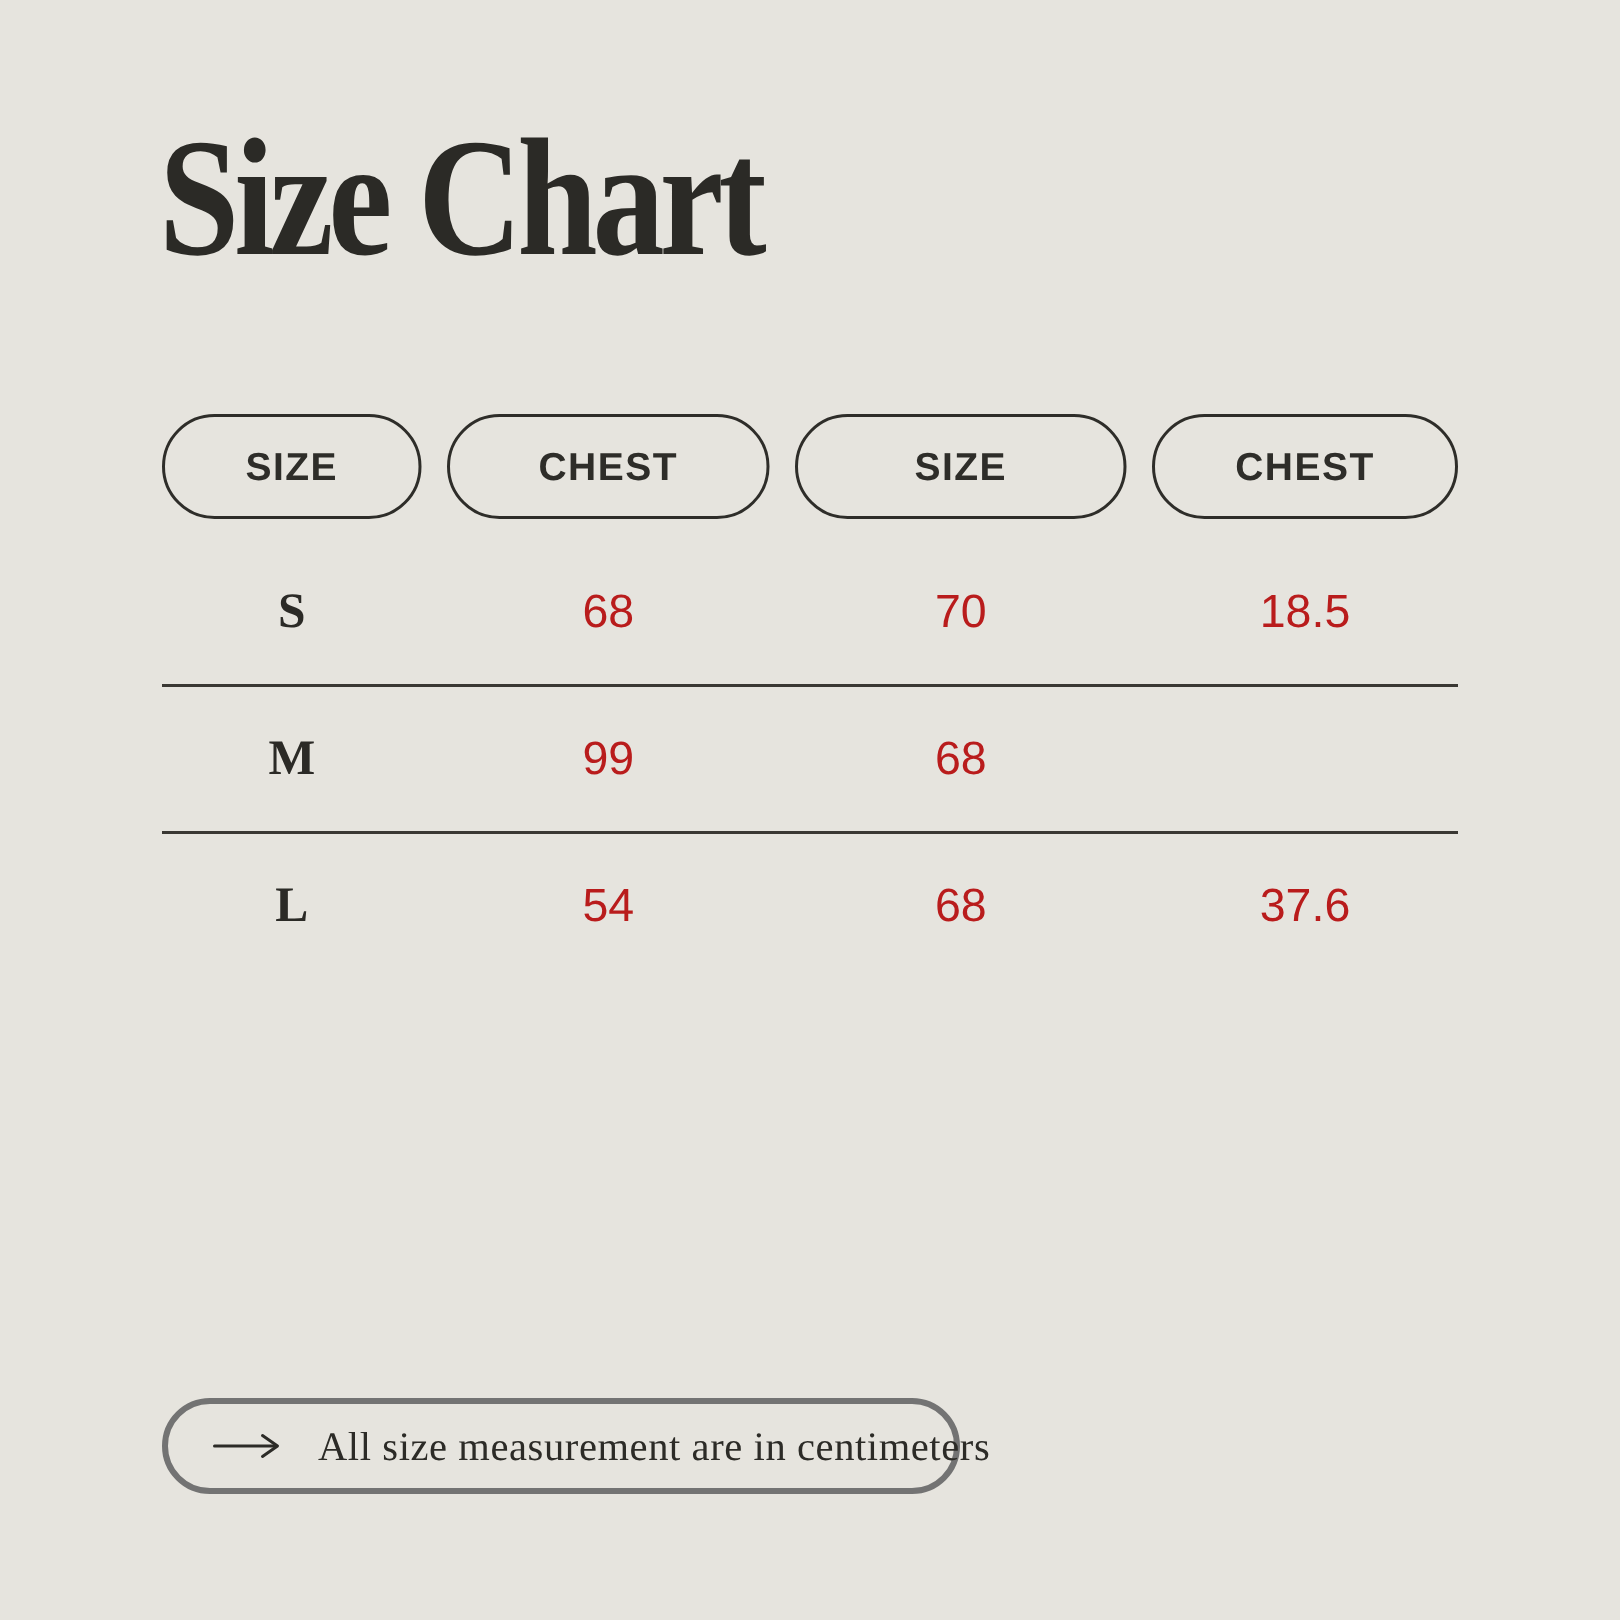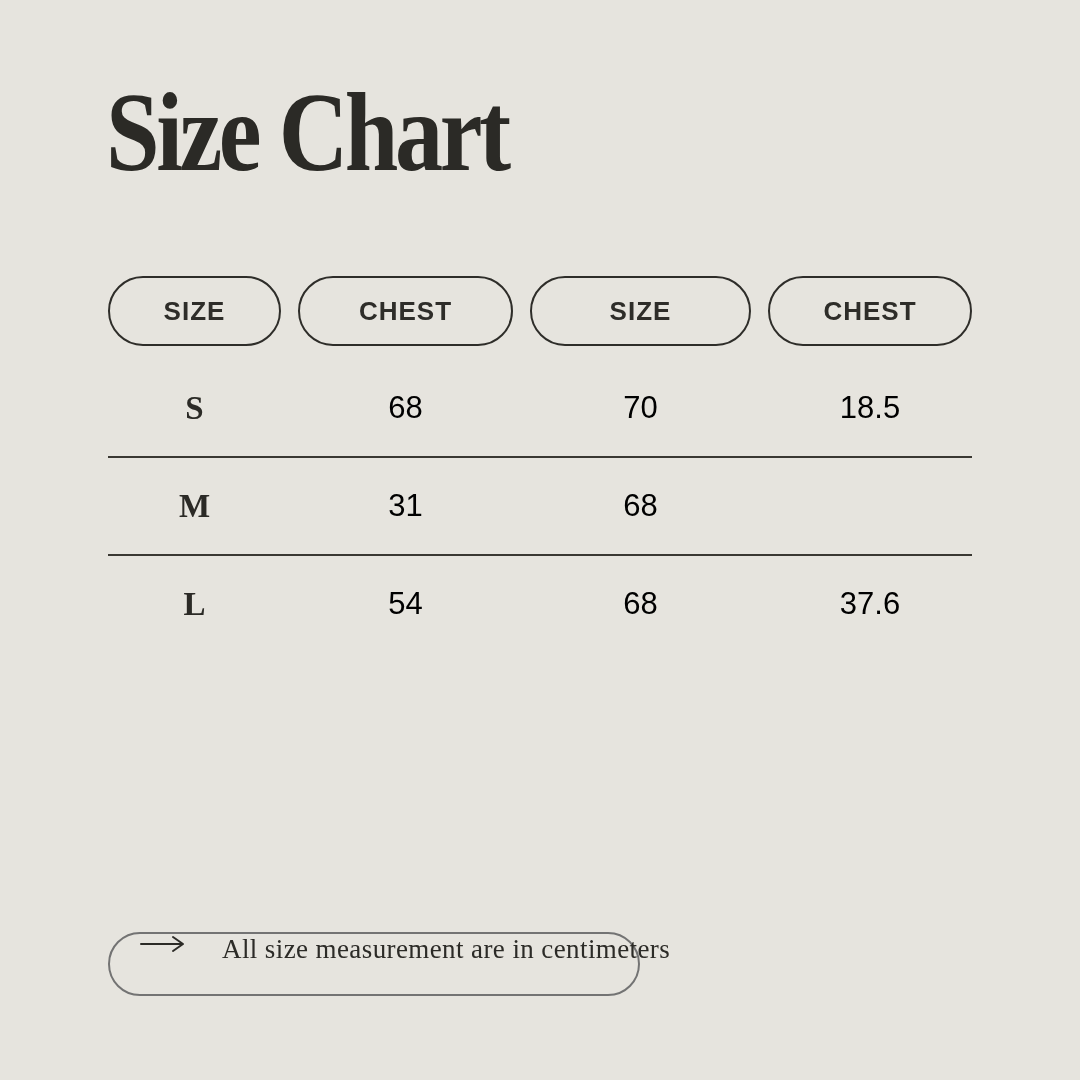--- a/index.html
+++ b/index.html
@@ -74,34 +74,35 @@
   .cell { text-align: center; }
   .cell-size {
     font-family: "Liberation Serif", serif;
     font-weight: bold;
     font-size: 33px;
     color: #2b2a26;
   }
   .cell-num {
     font-family: "Liberation Sans", sans-serif;
     font-size: 31px;
-    color: #000000;
+    color: #b91c1c;
   }
   .footnote-pill {
     position: absolute;
     left: 108px;
     top: 932px;
     width: 532px;
     height: 64px;
     box-sizing: border-box;
-    border: 2px solid #737373;
+    border: 4px solid #737373;
     border-radius: 999px;
     display: flex;
+    align-items: center;
     padding: 0 28px 0 30px;
-    gap: 36px;
+    gap: 24px;
   }
   .arrow-icon {
     flex: 0 0 auto;
     display: block;
   }
   .footnote-text {
     font-family: "Liberation Serif", serif;
     font-size: 27px;
     letter-spacing: 0.4px;
     color: #2c2b27;
@@ -128,21 +129,21 @@
       <div class="cell cell-size">S</div>
       <div class="cell cell-num">68</div>
       <div class="cell cell-num">70</div>
       <div class="cell cell-num">18.5</div>
     </div>
 
     <div class="divider"></div>
 
     <div class="row">
       <div class="cell cell-size">M</div>
-      <div class="cell cell-num">31</div>
+      <div class="cell cell-num">99</div>
       <div class="cell cell-num">68</div>
     </div>
 
     <div class="divider"></div>
 
     <div class="row">
       <div class="cell cell-size">L</div>
       <div class="cell cell-num">54</div>
       <div class="cell cell-num">68</div>
       <div class="cell cell-num">37.6</div>

